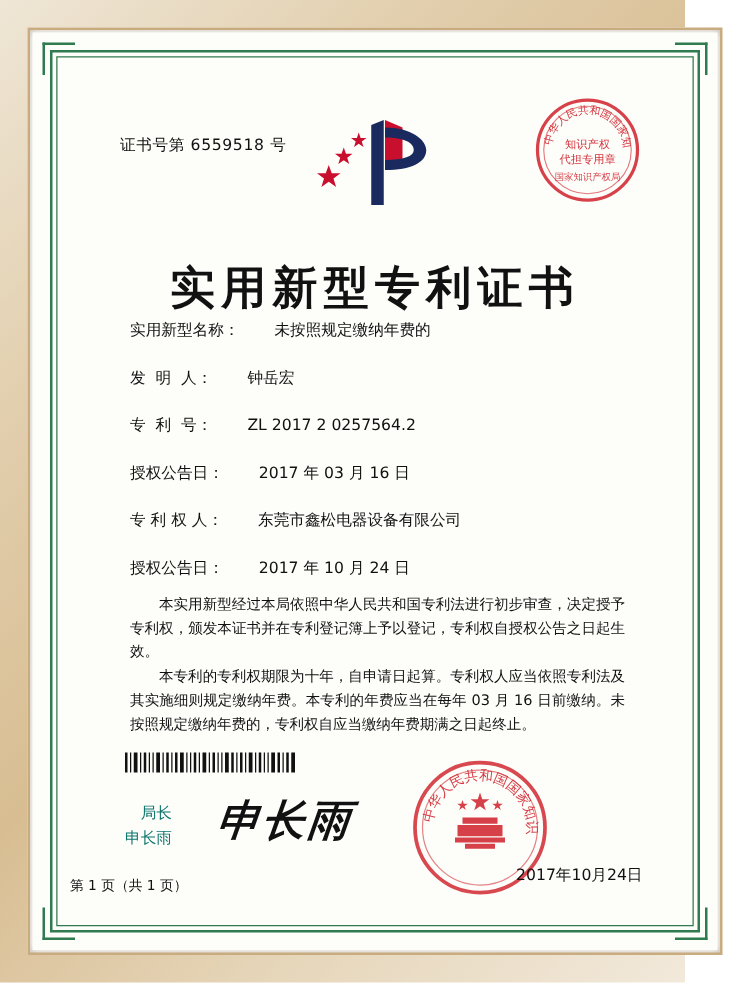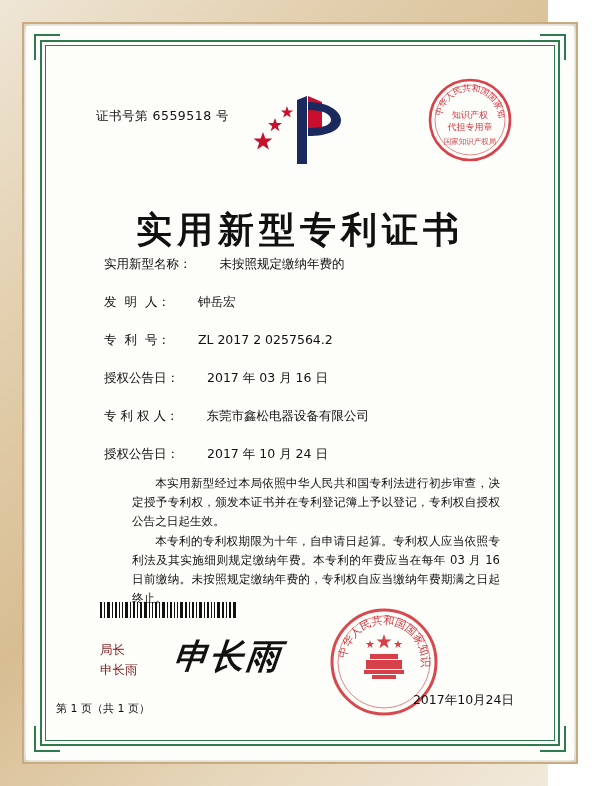--- a/index.html
+++ b/index.html
@@ -132,21 +132,20 @@
   
   .paras {
     position: absolute;
     left: 48px;
     right: 44px;
     top: 418px;
     font-size: 11.6px;
     line-height: 1.62;
     text-align: justify;
     color: #111;
-    margin-left: 28px;
   }
   .paras p {
     margin: 0 0 2px 0;
     text-indent: 2em;
   }
 
   
   .barcode {
     position: absolute;
     left: 44px;
@@ -161,21 +160,22 @@
     background: #111;
   }
 
   
   .sig-label {
     position: absolute;
     left: 44px;
     top: 584px;
     font-size: 12.5px;
     line-height: 1.6;
-    color: #7f1d1d;
+    color: #0f766e;
+    text-align: right;
   }
   .sig-script {
     position: absolute;
     left: 118px;
     top: 578px;
     font-size: 34px;
     font-family: "DejaVu Serif", "Liberation Serif", serif;
     font-style: italic;
     font-weight: bold;
     letter-spacing: 2px;

